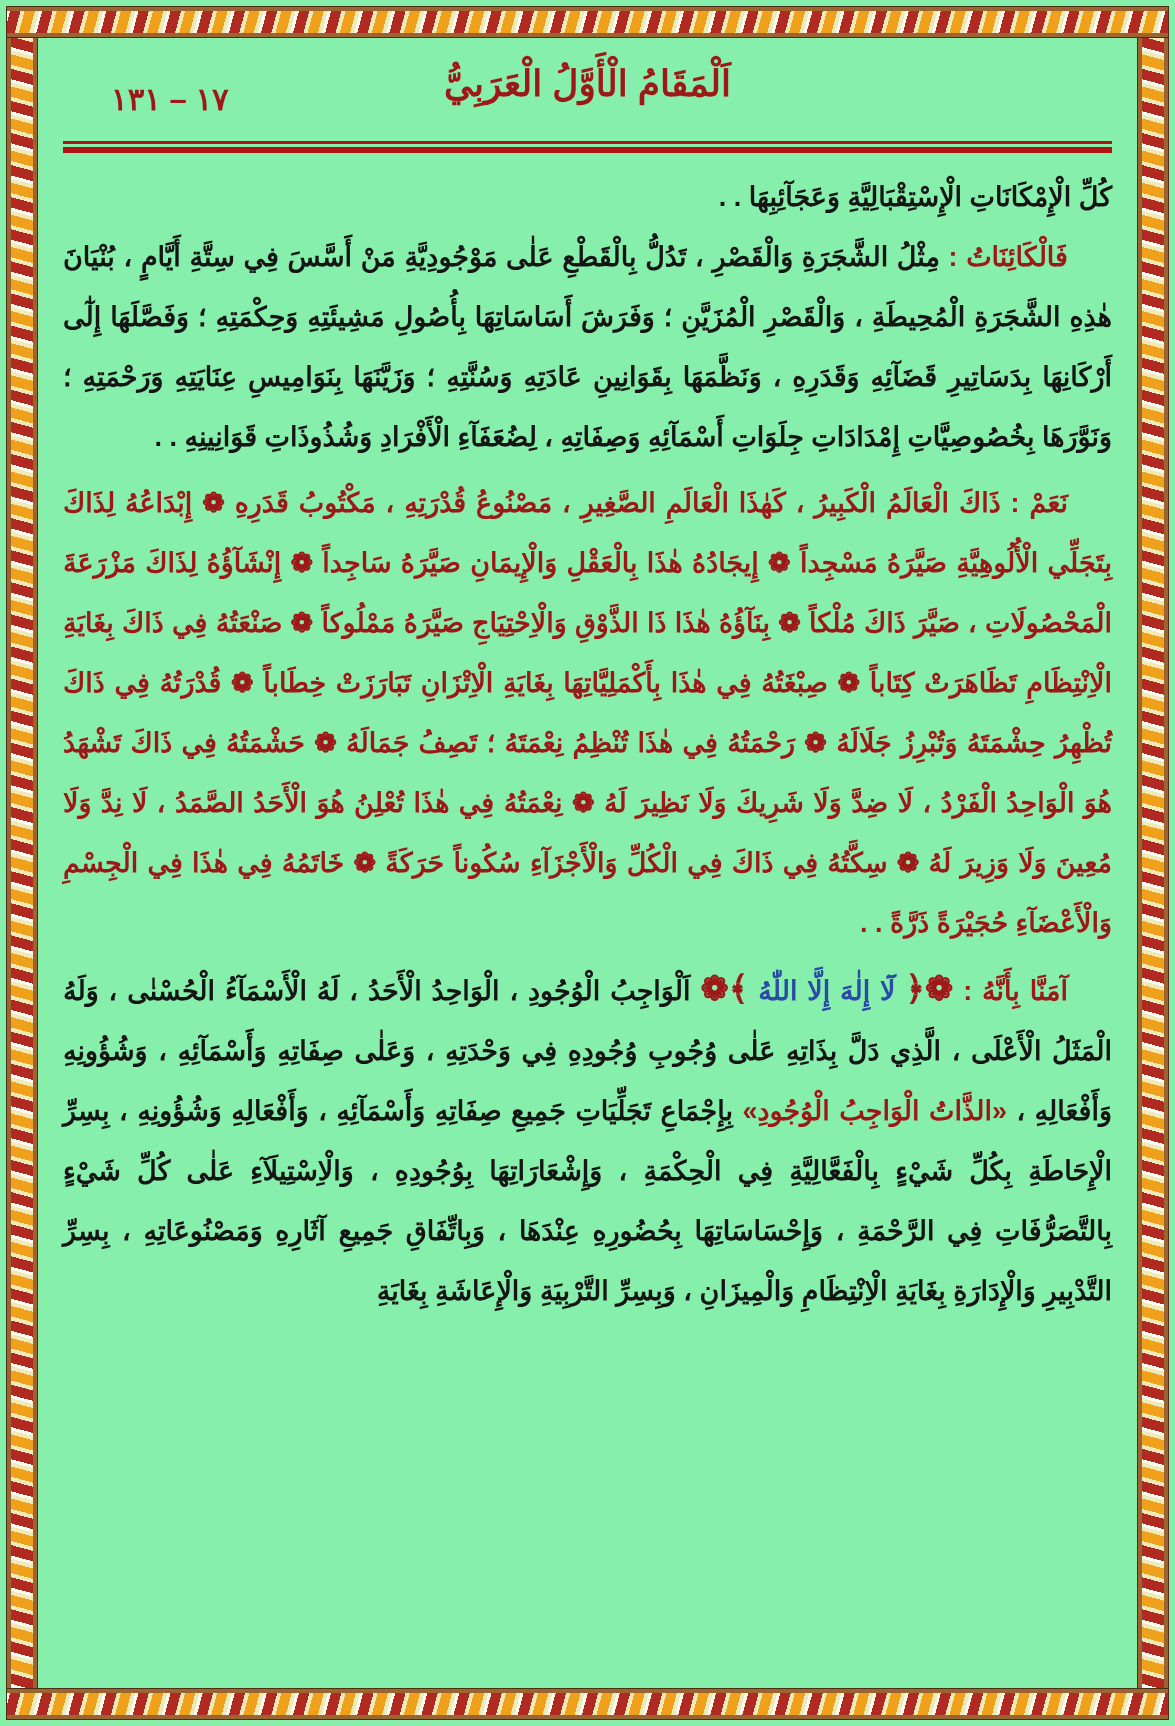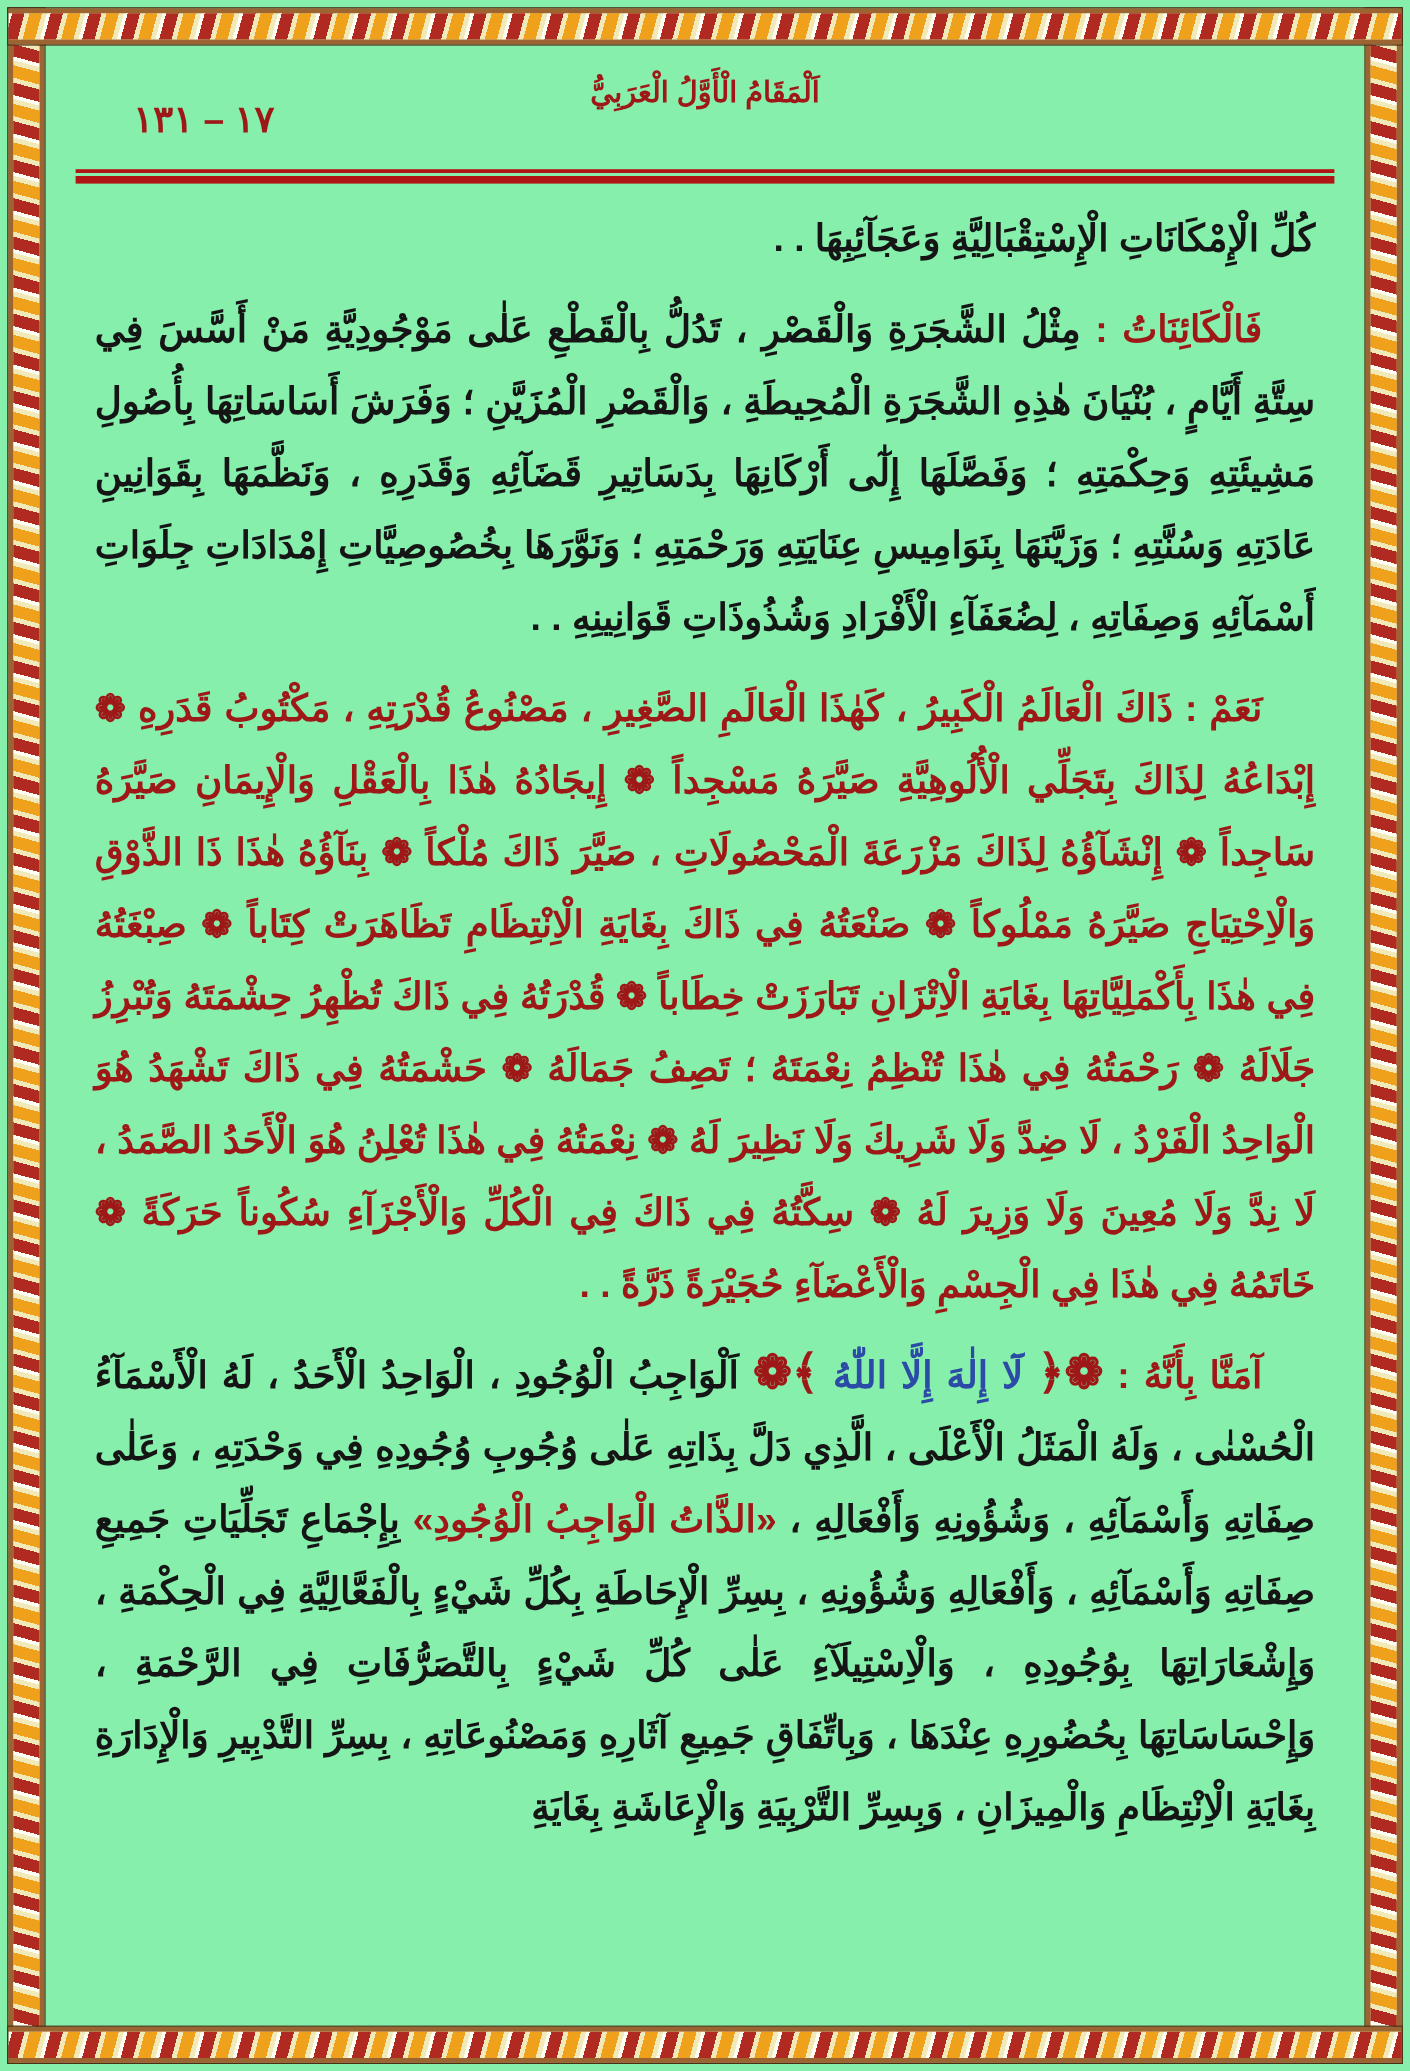--- a/index.html
+++ b/index.html
@@ -43,21 +43,21 @@
   .content{
     position:absolute;inset:37px;
     padding:0 26px;
     direction:rtl;
     box-sizing:border-box;
   }
   .header{position:relative;height:104px;}
   .title{
     margin:0;padding-top:26px;
     text-align:center;
-    font-size:24px;font-weight:bold;
+    font-size:36px;font-weight:bold;
     color:var(--accent-red,#9f1818);
     letter-spacing:0.5px;
   }
   .page-number{
     position:absolute;top:44px;left:48px;
     direction:rtl;
     font-size:31px;font-weight:bold;
     color:var(--accent-red,#9f1818);
     white-space:nowrap;
   }
@@ -65,24 +65,24 @@
     height:12px;margin:0;
     background:linear-gradient(
       var(--rule-red,#b01414) 0 3px,
       transparent 3px 6px,
       var(--rule-red,#b01414) 6px 12px);
   }
 
   
   .body{margin-top:14px;}
   .para{
-    margin:16px;
+    margin:0;
     text-align:justify;
     line-height:60px;
-    font-size:31px;
+    font-size:27px;
     font-weight:bold;
     color:#151515;
   }
   .para.indent{text-indent:44px;}
   .run-black{color:#151515;}
   .run-red{color:var(--accent-red,#9f1818);}
   .run-blue{color:var(--kalima-blue,#2b4ba6);}
   .bracket{font-size:1.25em;line-height:1;}
 </style>
 </head>

